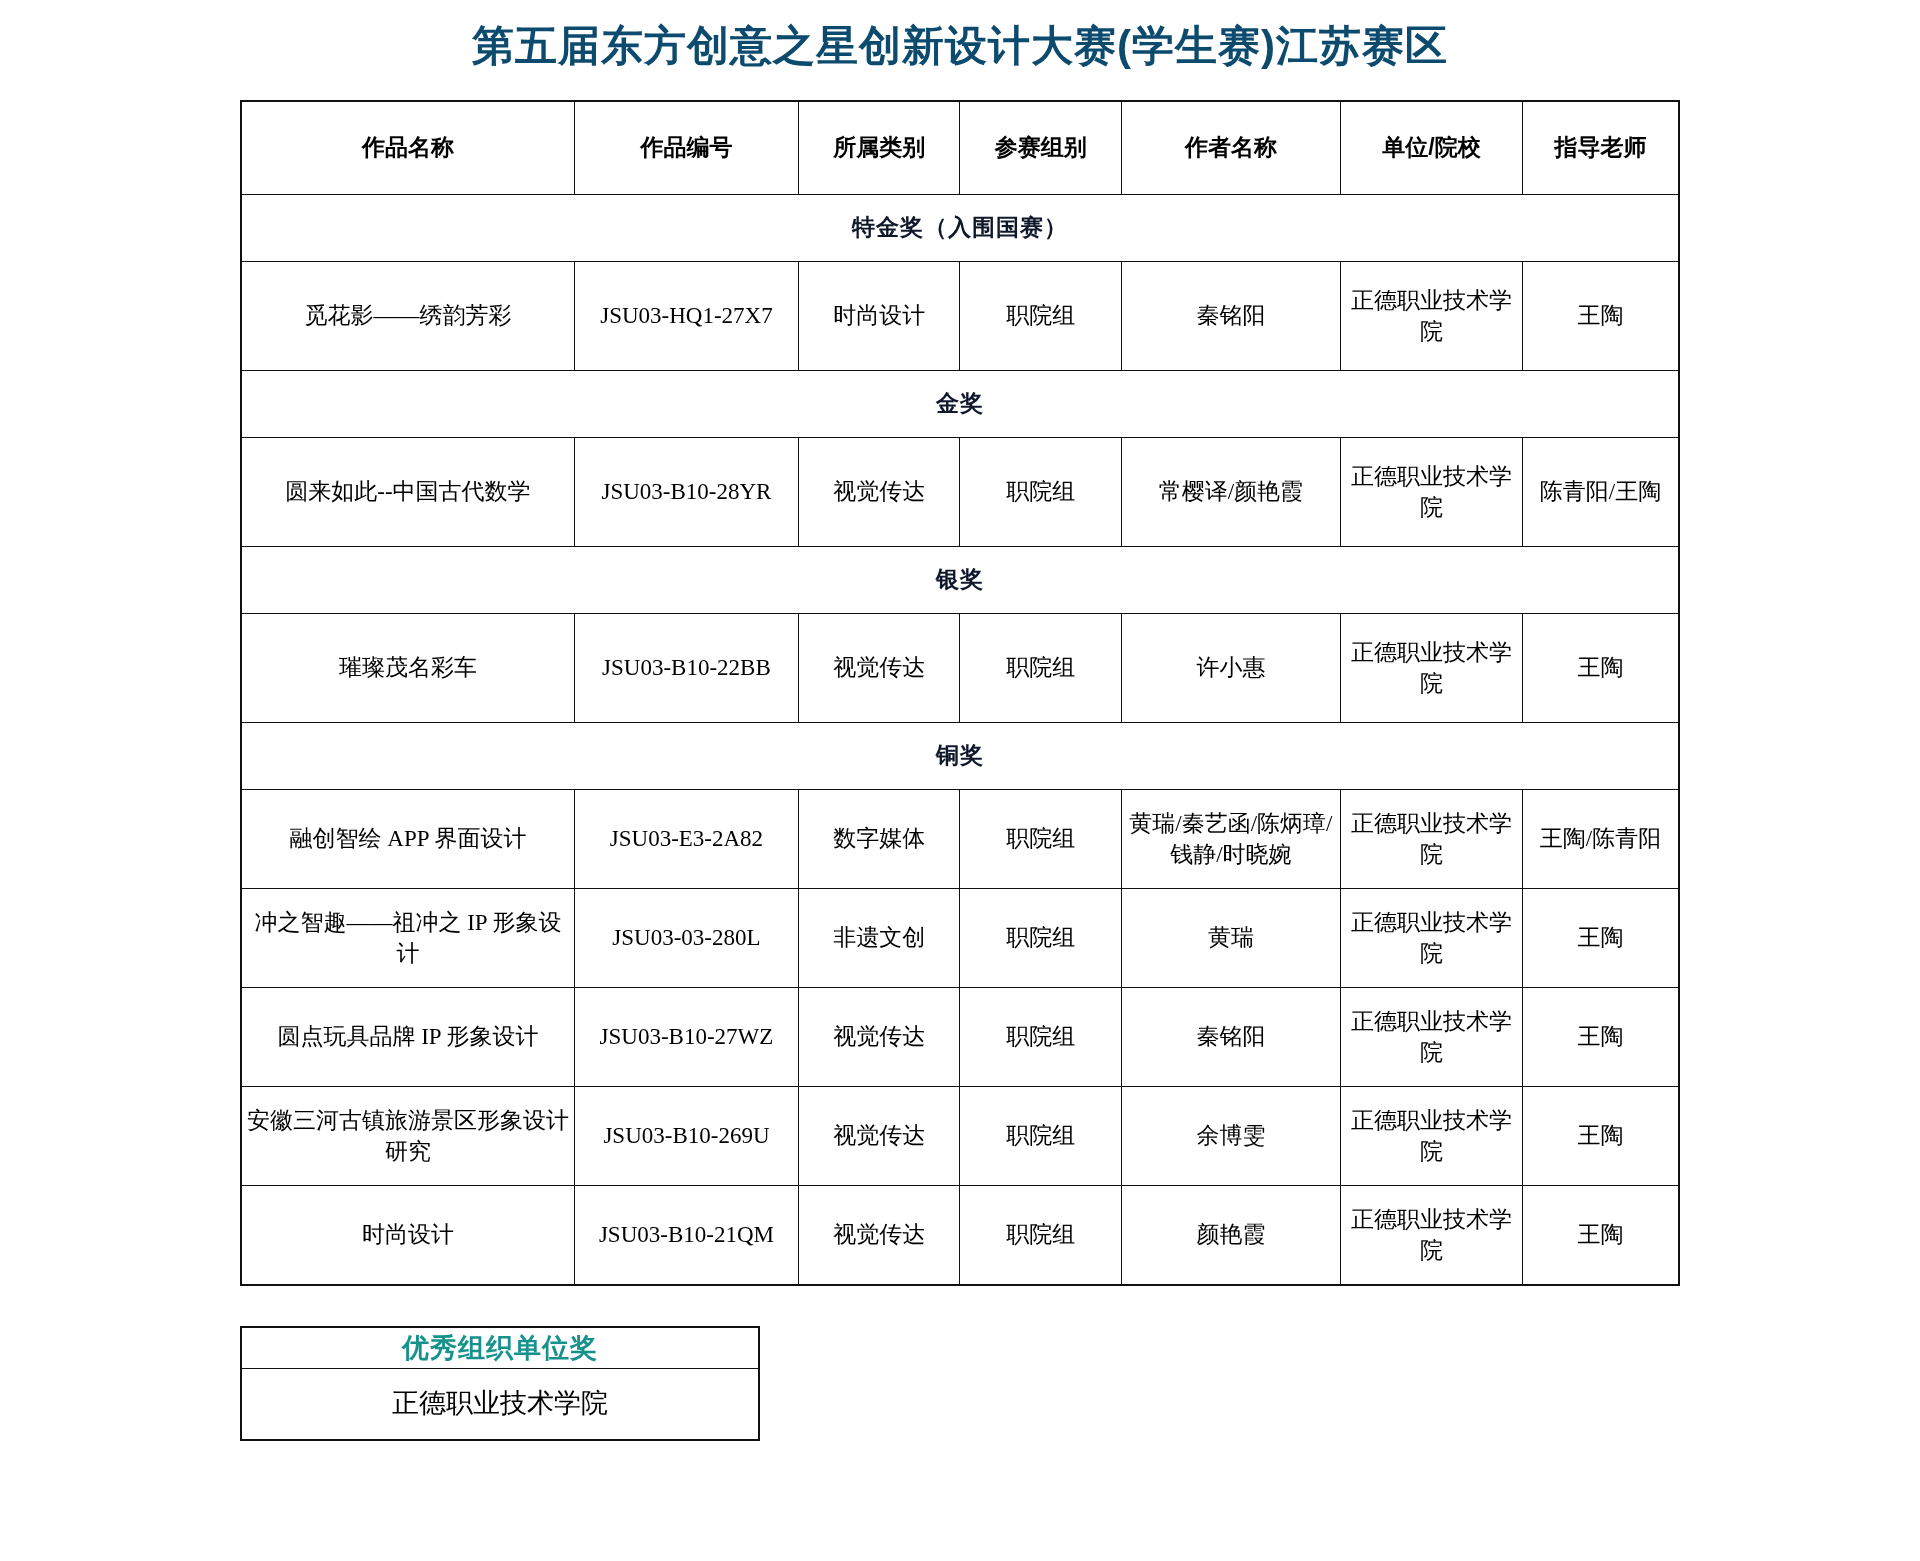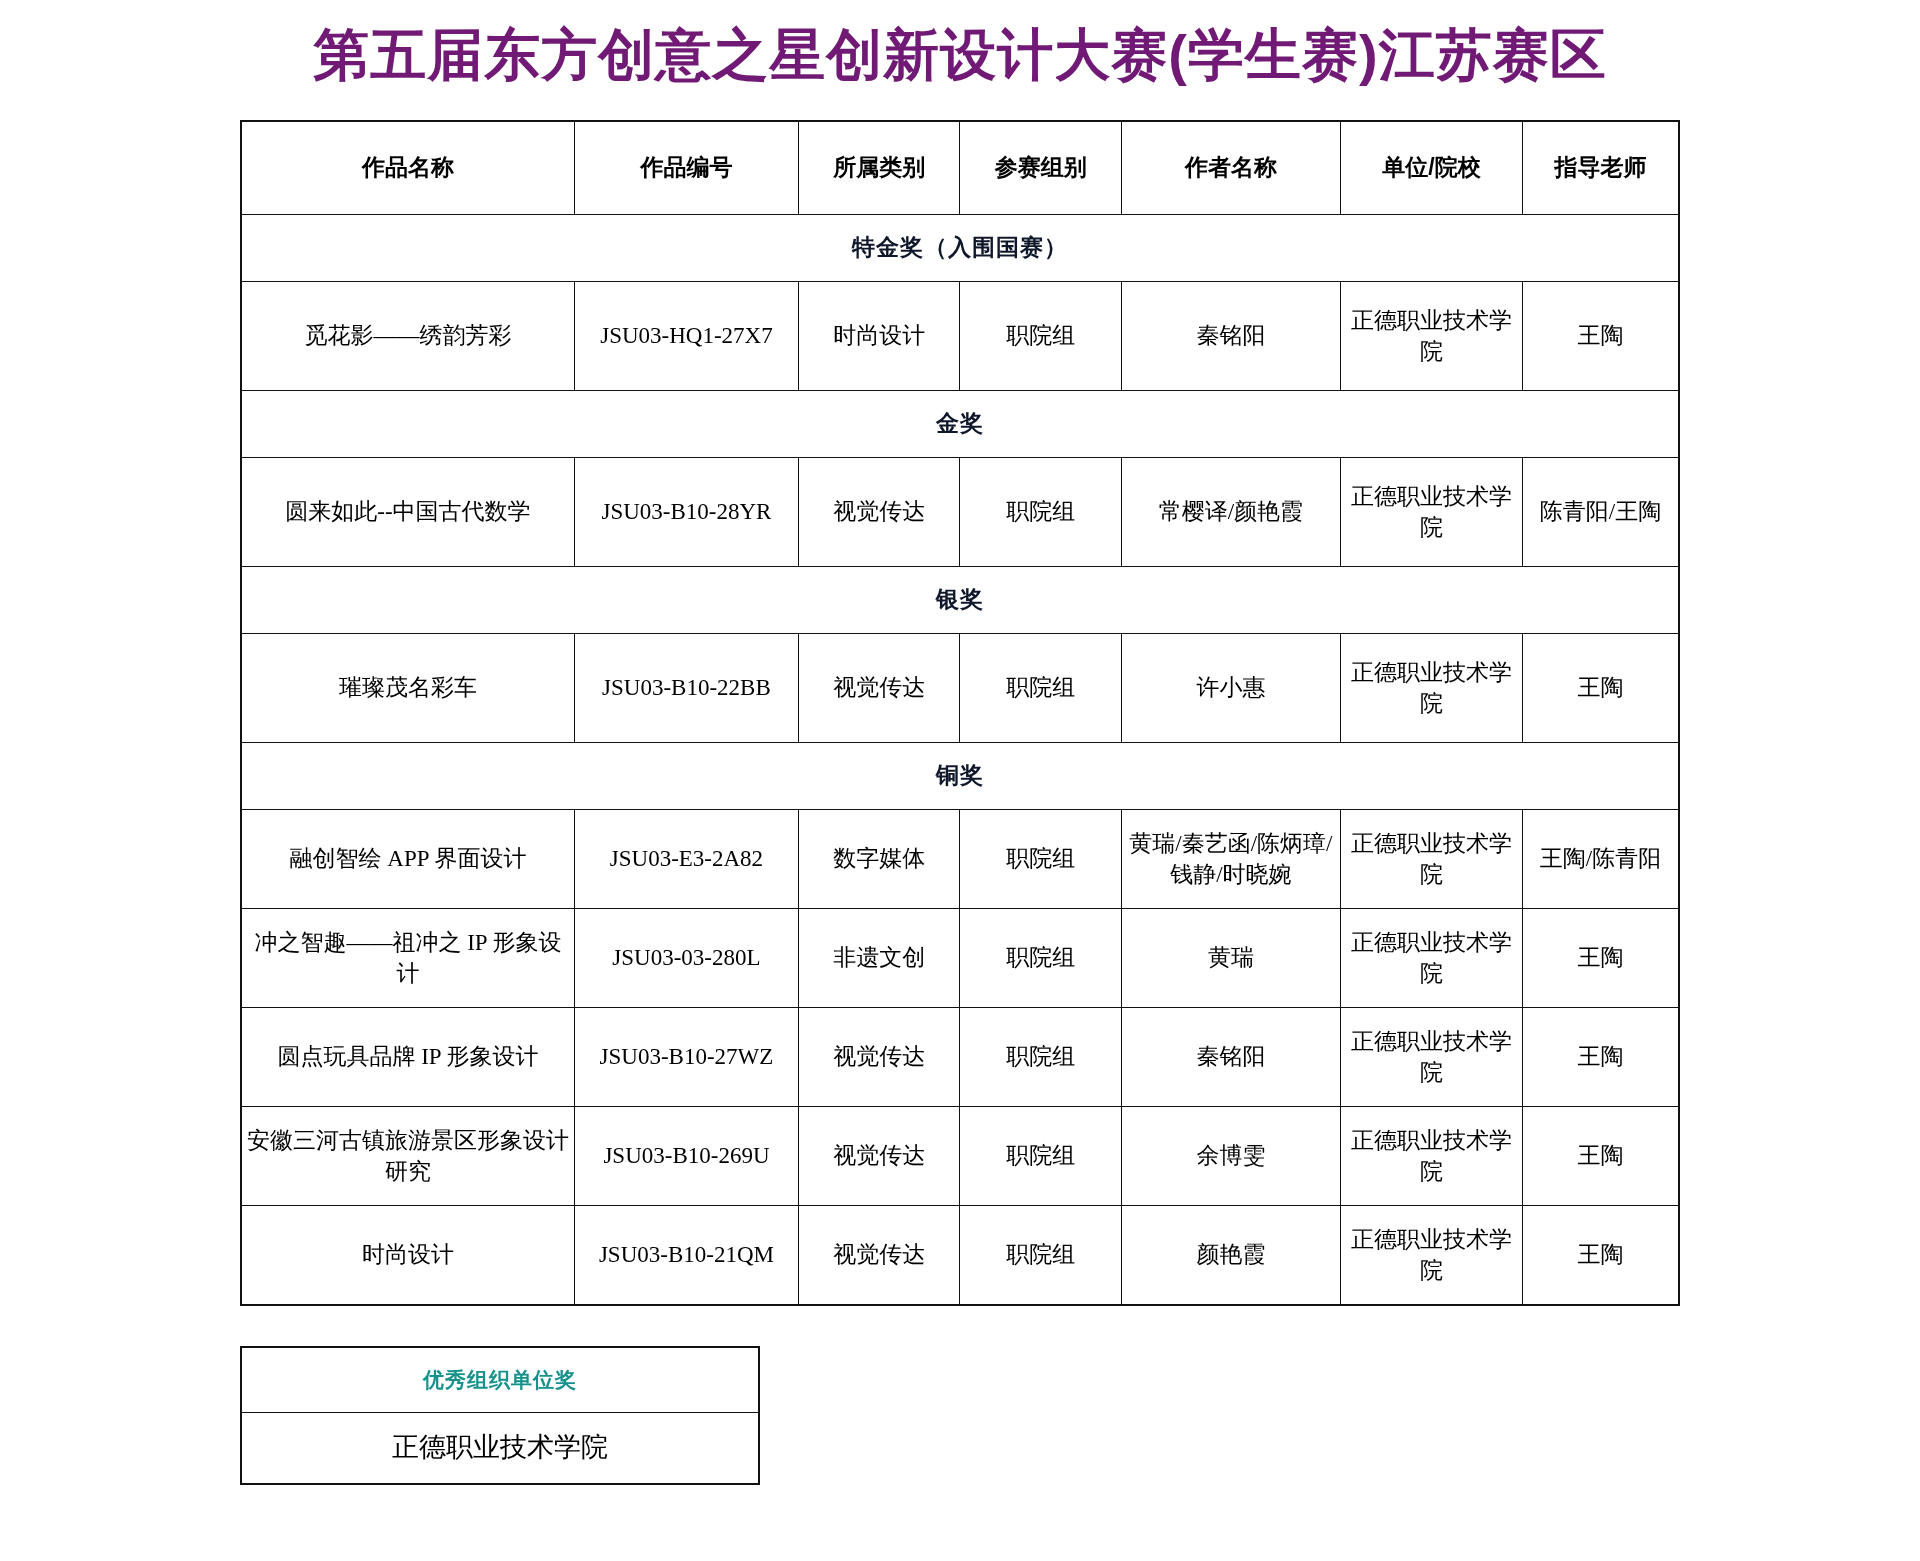--- a/index.html
+++ b/index.html
@@ -15,24 +15,24 @@
   }
   .page {
     width: 1920px;
     box-sizing: border-box;
     padding: 0;
   }
   .doc-title {
     text-align: center;
     font-family: "Liberation Sans", sans-serif;
     font-weight: bold;
-    font-size: 56px;
+    font-size: 42px;
     letter-spacing: 1px;
     margin: 18px 0 26px 0;
-    color: #701a75;
+    color: #0c4a6e;
   }
   .table-wrap {
     width: 1440px;
     margin: 0 auto;
   }
   table.main {
     border-collapse: collapse;
     width: 1440px;
     table-layout: fixed;
     border: 2px solid #111;
@@ -93,23 +93,23 @@
   .bottom-box {
     border: 2px solid #111;
     width: 520px;
     box-sizing: border-box;
   }
   .bottom-box .bb-head {
     border-bottom: 1.5px solid #111;
     text-align: center;
     font-family: Liberation Sans, sans-serif;
     font-weight: bold;
-    font-size: 21px;
+    font-size: 27px;
     color: #16918c;
-    padding: 18px 0;
+    padding: 2px 0;
     letter-spacing: 1px;
   }
   .bottom-box .bb-body {
     text-align: center;
     font-size: 27px;
     padding: 16px 0 18px 0;
     font-family: "Liberation Serif", serif;
   }
 </style>
 </head>

